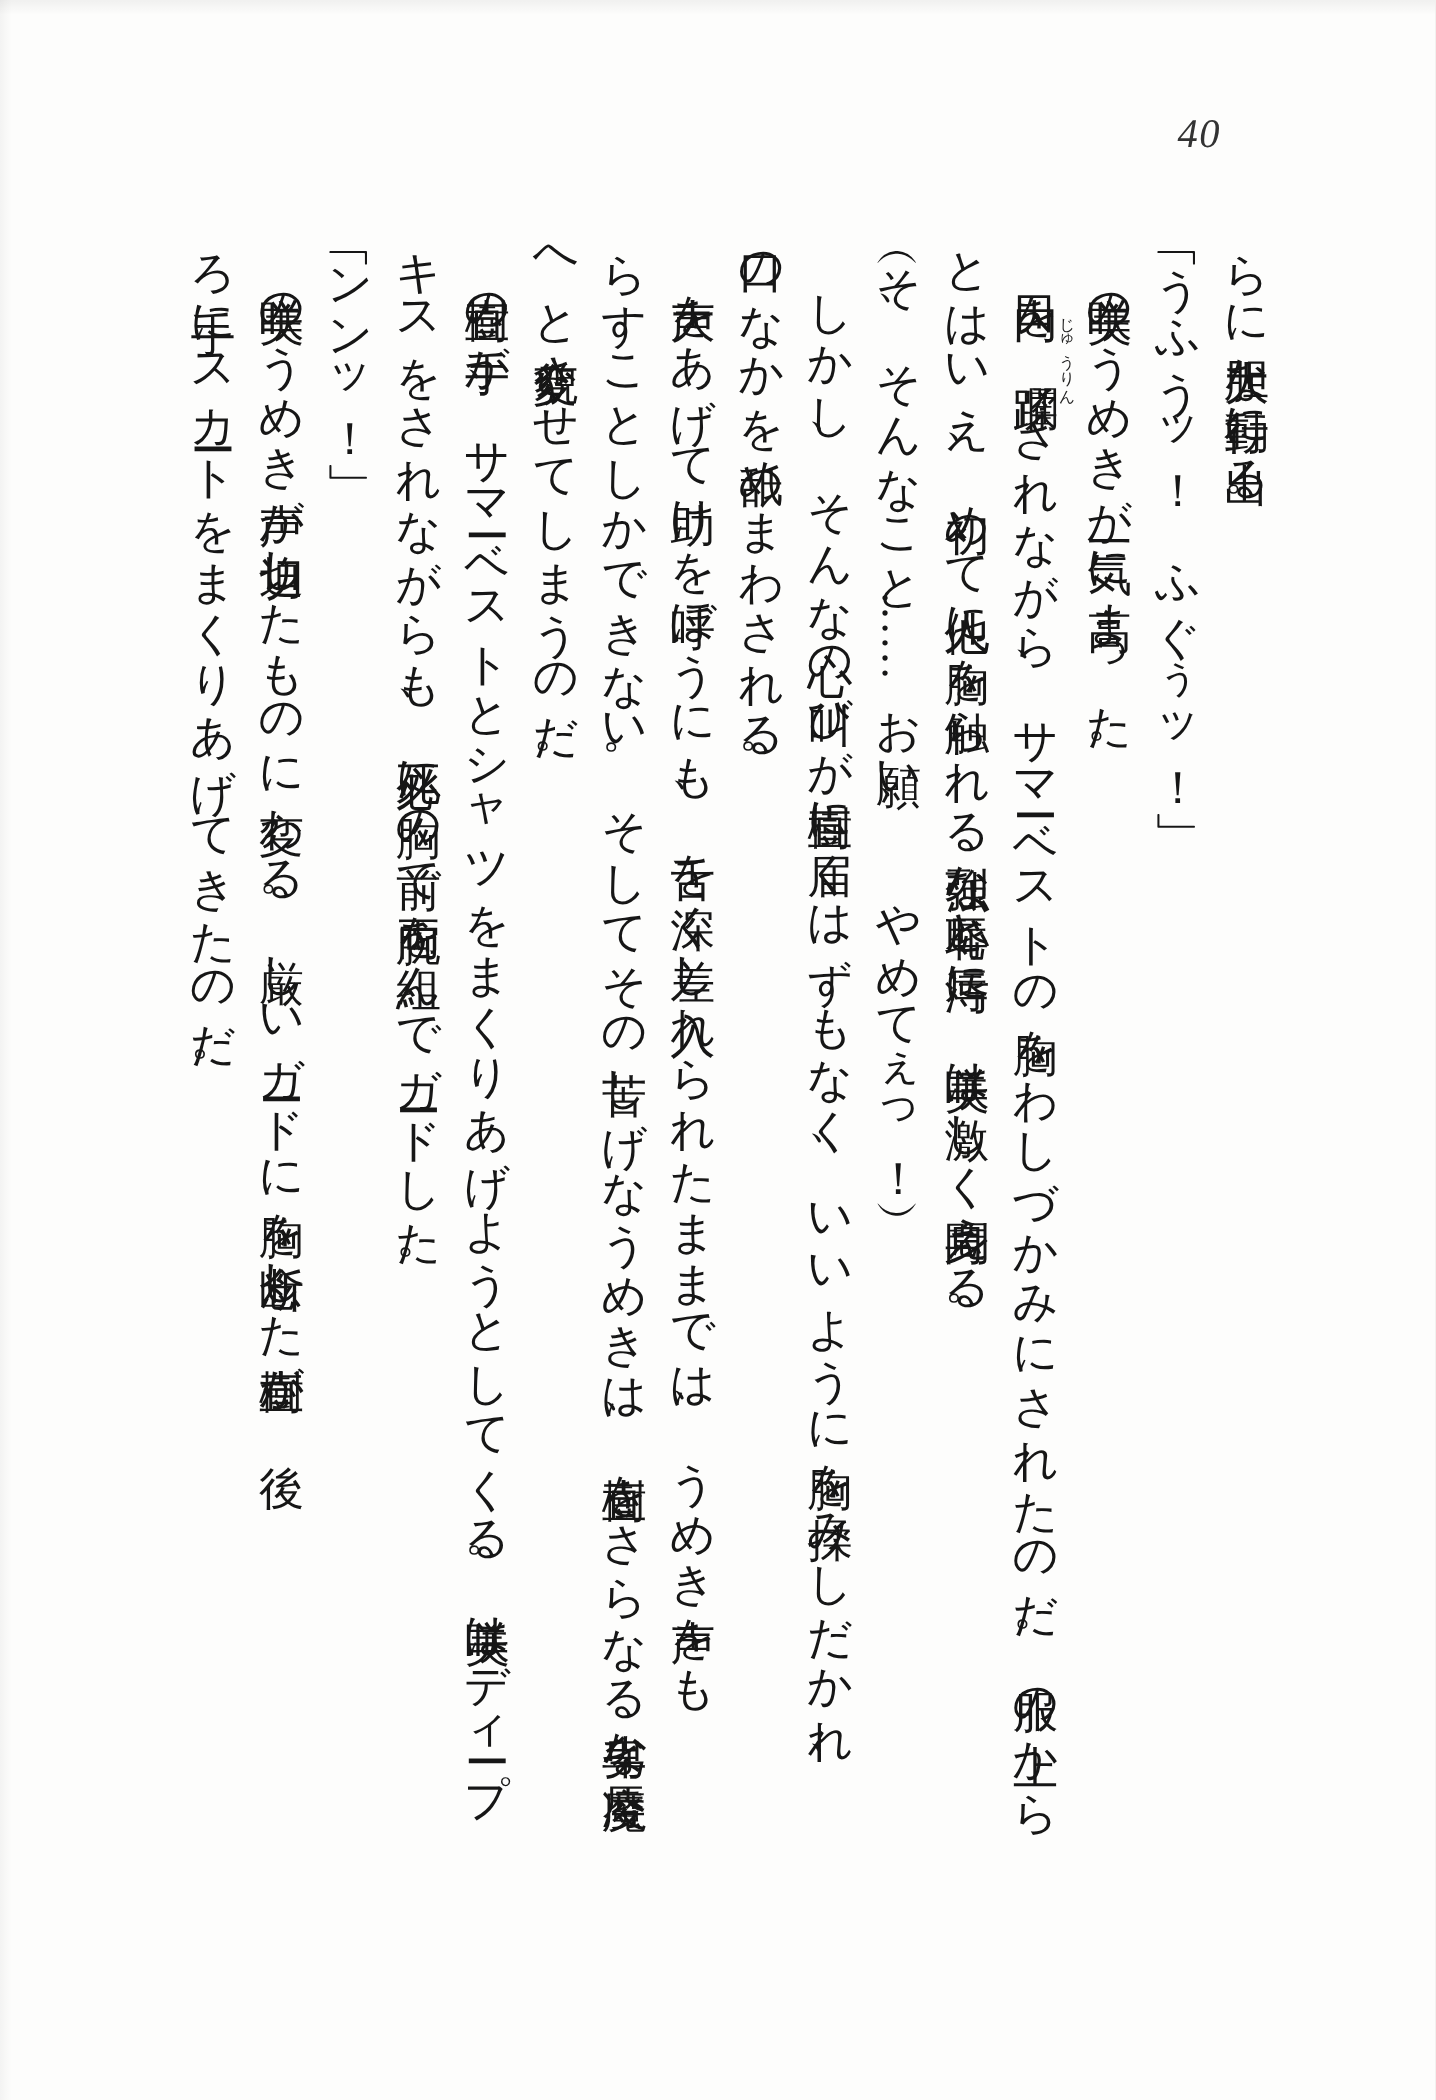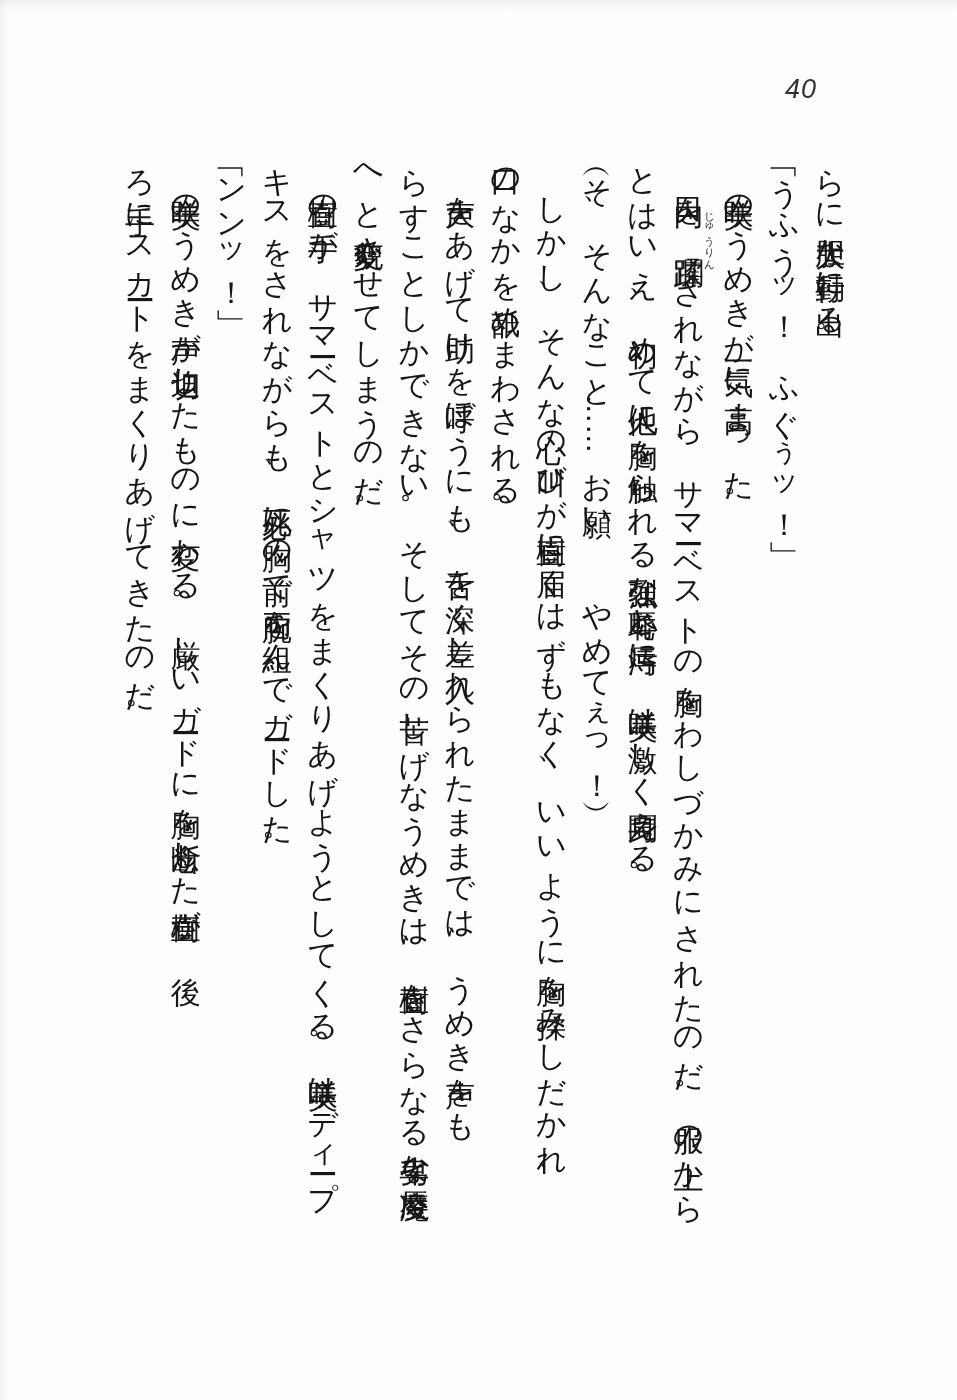--- a/index.html
+++ b/index.html
@@ -7,21 +7,21 @@
     padding: 0;
     background: #e9e8e5;
   }
   .page {
     position: relative;
     width: 957px;
     height: 1400px;
     margin: 0 auto;
     background: #fdfdfc;
     overflow: hidden;
-    font-family: Liberation Sans, sans-serif;
+    font-family: Liberation Serif, serif;
     color: #1b1b1b;
   }
   
   .page::before {
     content: "";
     position: absolute;
     inset: 0;
     pointer-events: none;
     background:
       linear-gradient(to bottom, rgba(0,0,0,0.05), rgba(0,0,0,0) 10px),

